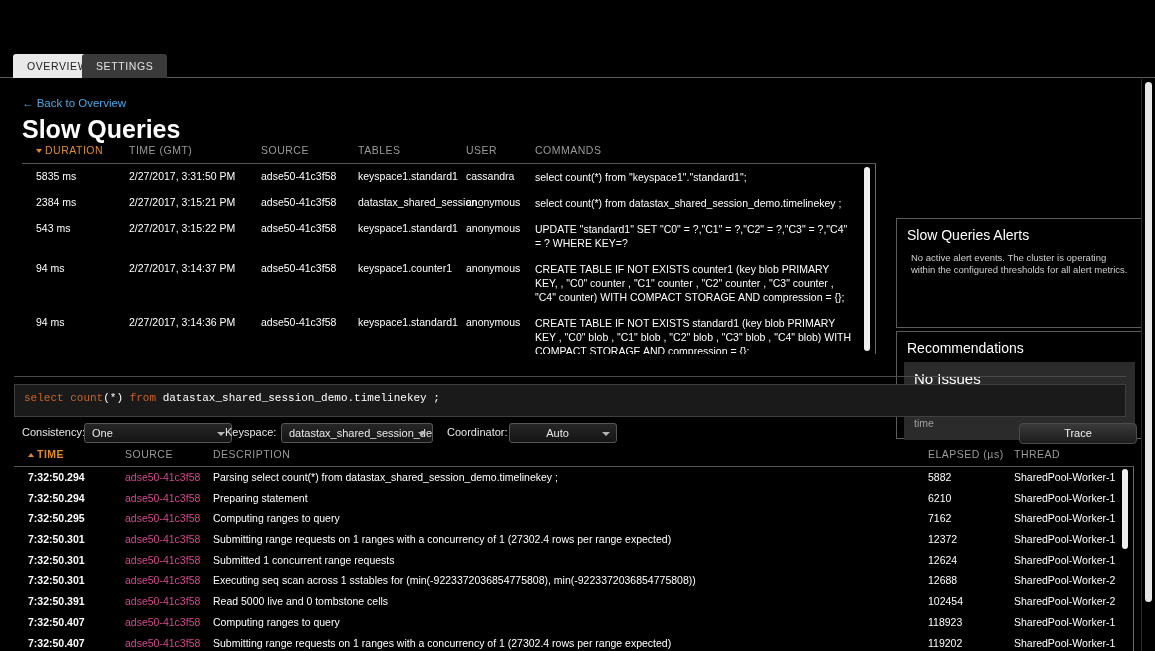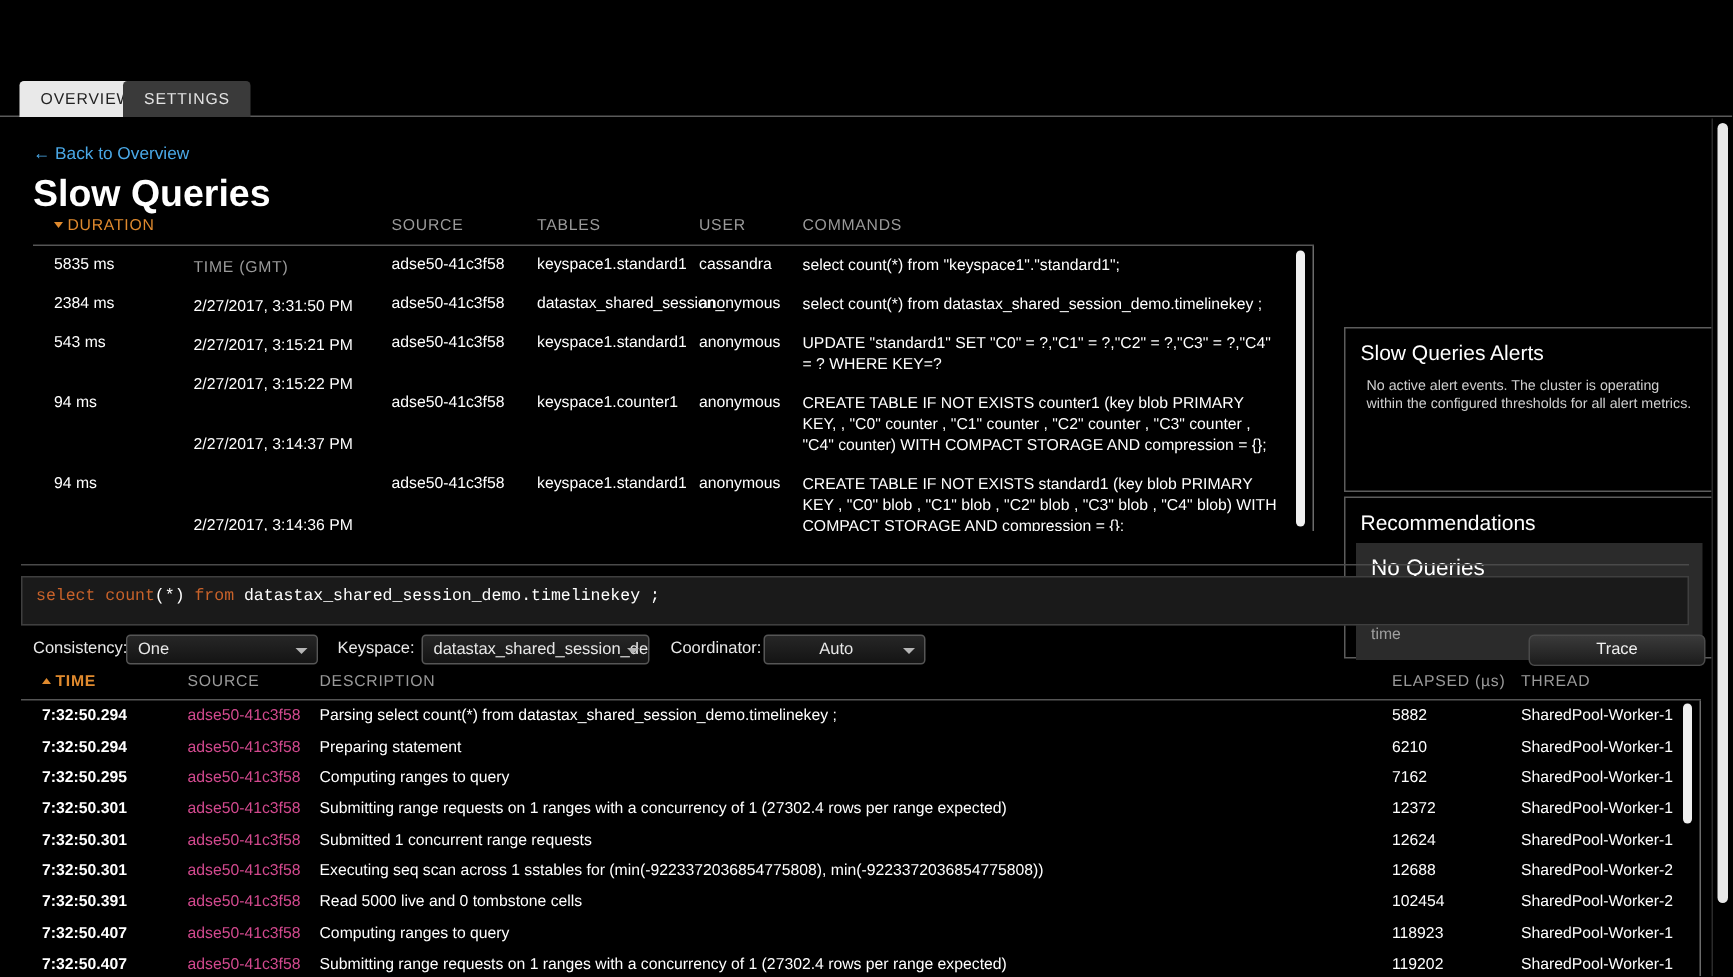--- a/index.html
+++ b/index.html
@@ -121,21 +121,21 @@
   .sq-row {
     position: relative;
     font-size: 10.5px;
     color: #ffffff;
     padding: 6px 0 6px 0;
   }
   .sq-row .cell { position: absolute; top: 6px; white-space: nowrap; }
   .sq-row .cell.cmd { position: relative; top: 0; white-space: normal; line-height: 14px; }
 
   .c-dur   { left: 14px; }
-  .c-time  { left: 107px; margin-top: 28px; }
+  .c-time  { left: 107px; }
   .c-src   { left: 239px; }
   .c-tab   { left: 336px; }
   .c-user  { left: 444px; }
   .c-cmd   { margin-left: 513px; margin-right: 22px; }
 
   .sq-scroll {
     position: absolute; right: 5px; top: 3px;
     width: 6px; height: 184px;
     background: #f0f0f0; border-radius: 3px;
   }
@@ -205,21 +205,21 @@
     cursor: pointer;
   }
   .select .caret {
     position: absolute; right: 6px; top: 8px;
     width: 0; height: 0;
     border-left: 4px solid transparent;
     border-right: 4px solid transparent;
     border-top: 4px solid #b5b5b5;
   }
   #lbl-consistency { left: 0; }
-  #sel-consistency { left: 62px; width: 128px; }
+  #sel-consistency { left: 62px; width: 148px; }
   #lbl-keyspace    { left: 203px; }
   #sel-keyspace    { left: 259px; width: 152px; }
   #lbl-coordinator { left: 425px; }
   #sel-coordinator { left: 487px; width: 108px; text-align: center; }
 
   .trace-btn {
     position: absolute; right: 4px; top: 344px;
     width: 118px; height: 21px;
     background: linear-gradient(#3a3a3a, #1c1c1c);
     border: 1px solid #4a4a4a;
@@ -359,21 +359,21 @@
     </div>
 
     <div class="panel" id="alerts-panel">
       <div class="panel-title">Slow Queries Alerts</div>
       <div class="panel-body">No active alert events. The cluster is operating within the configured thresholds for all alert metrics.</div>
     </div>
 
     <div class="panel" id="recs-panel">
       <div class="panel-title">Recommendations</div>
       <div class="rec-card">
-        <h4>No Queries</h4>
+        <h4>No Issues</h4>
         <p>OpsCenter has no recommendations to improve your cluster's performance at this time</p>
       </div>
     </div>
 
     <div class="divider"></div>
 
     <div class="query-box">
       <span class="kw">select</span><span class="qtxt"> </span><span class="kw">count</span><span class="qtxt">(*) </span><span class="kw">from</span><span class="qtxt"> datastax_shared_session_demo.timelinekey ;</span>
     </div>
 

